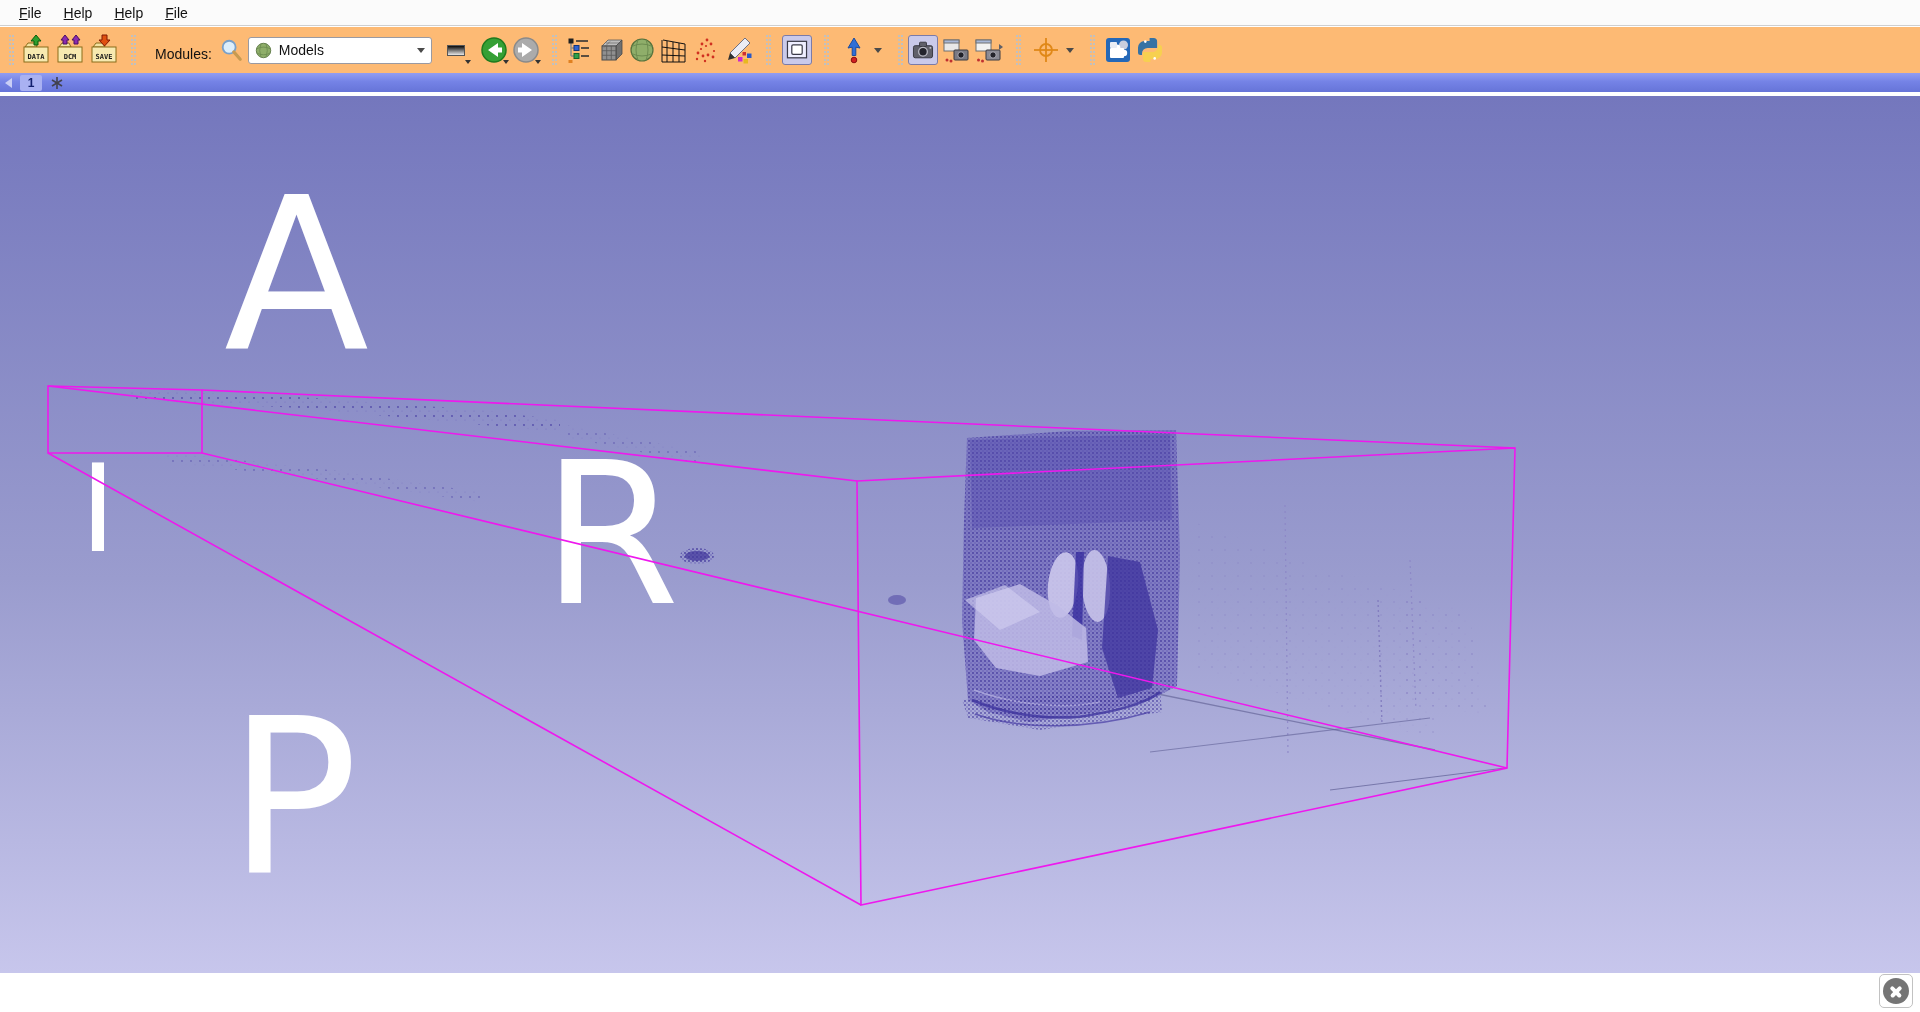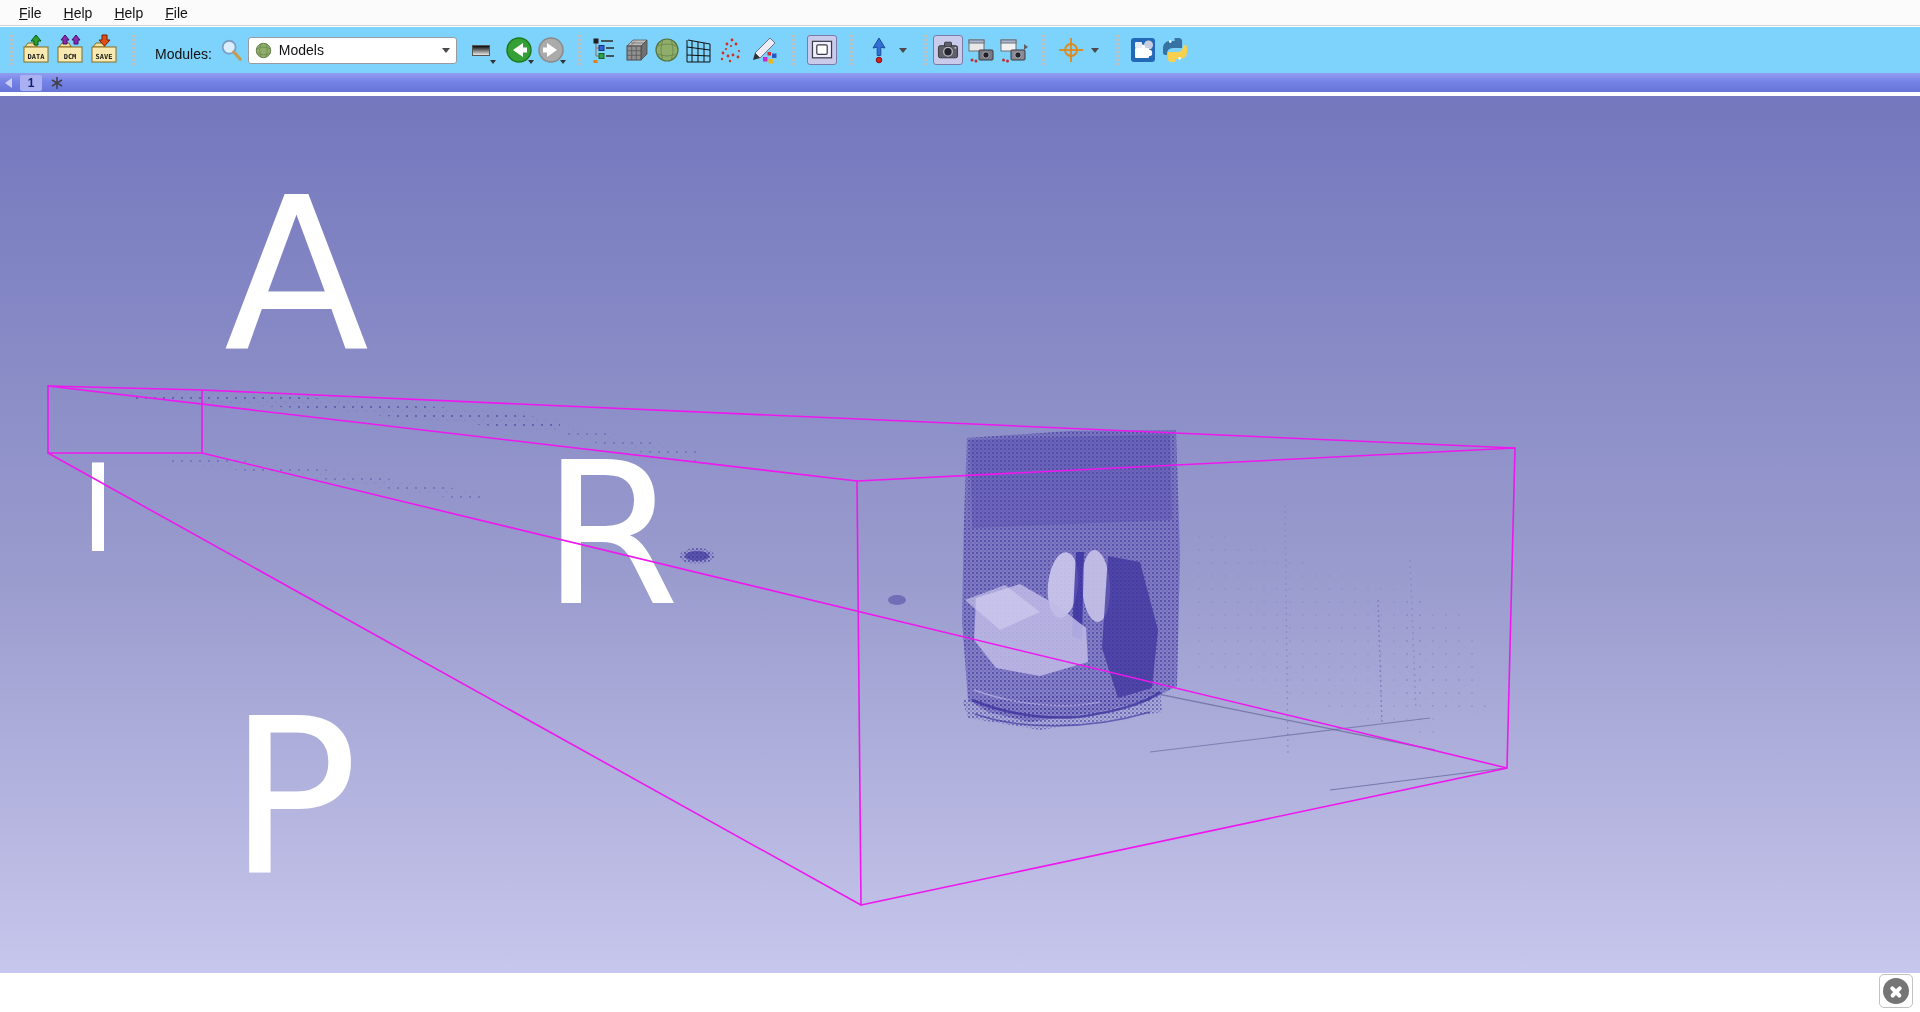--- a/index.html
+++ b/index.html
@@ -8,31 +8,31 @@
 
   
   .menu-bar { position:absolute; left:0; top:0; width:1920px; height:26px;
               background:#fbfbfb; border-bottom:1px solid #cfcfcf;
               display:flex; align-items:center; padding-left:8px; }
   .menu-item { font-size:14px; color:#111; padding:2px 11px; cursor:default; }
   .menu-item::first-letter { text-decoration:underline; }
 
   
   .toolbar { position:absolute; left:0; top:27px; width:1920px; height:46px;
-             background:#7dd3fc; display:flex; align-items:center; padding-left:4px; }
+             background:#fdba74; display:flex; align-items:center; padding-left:4px; }
   .grip { width:5px; height:30px; border-left:2px dotted #c0c0c0;
           border-right:2px dotted #c0c0c0; margin:0 5px; }
   .tbtn { position:relative; width:32px; height:34px; display:flex;
           align-items:center; justify-content:center; border-radius:3px; }
   .folder-btn { width:34px; }
   .folder-label { position:absolute; left:0; right:0; bottom:6px; text-align:center;
                   font-family:"DejaVu Sans Mono", monospace; font-size:7px;
                   font-weight:bold; color:#1a1a1a; letter-spacing:0; }
   .modules-label { font-size:14px; color:#111; margin:8px 6px 0 14px; }
-  .combo { width:209px; height:27px; background:#fff; border:1px solid #9a9aa2;
+  .combo { width:184px; height:27px; background:#fff; border:1px solid #9a9aa2;
            border-radius:3px; display:flex; align-items:center; padding:0 6px; margin-left:4px; }
   .combo-text { font-size:14px; color:#111; margin-left:7px; flex:1; }
   .dd { width:0; height:0; border-left:4px solid transparent;
         border-right:4px solid transparent; border-top:5px solid #4a4a4a; }
   .dd-mini { position:absolute; right:1px; bottom:3px; border-left:3px solid transparent;
              border-right:3px solid transparent; border-top:4px solid #333;
              width:0; height:0; }
   .hist-icon { width:18px; height:11px; border:1px solid #555;
                background:linear-gradient(#0a0a0a,#e8e8e8); }
   .framed-btn { background:#cacaea; border:1px solid #7b7ba8; }

